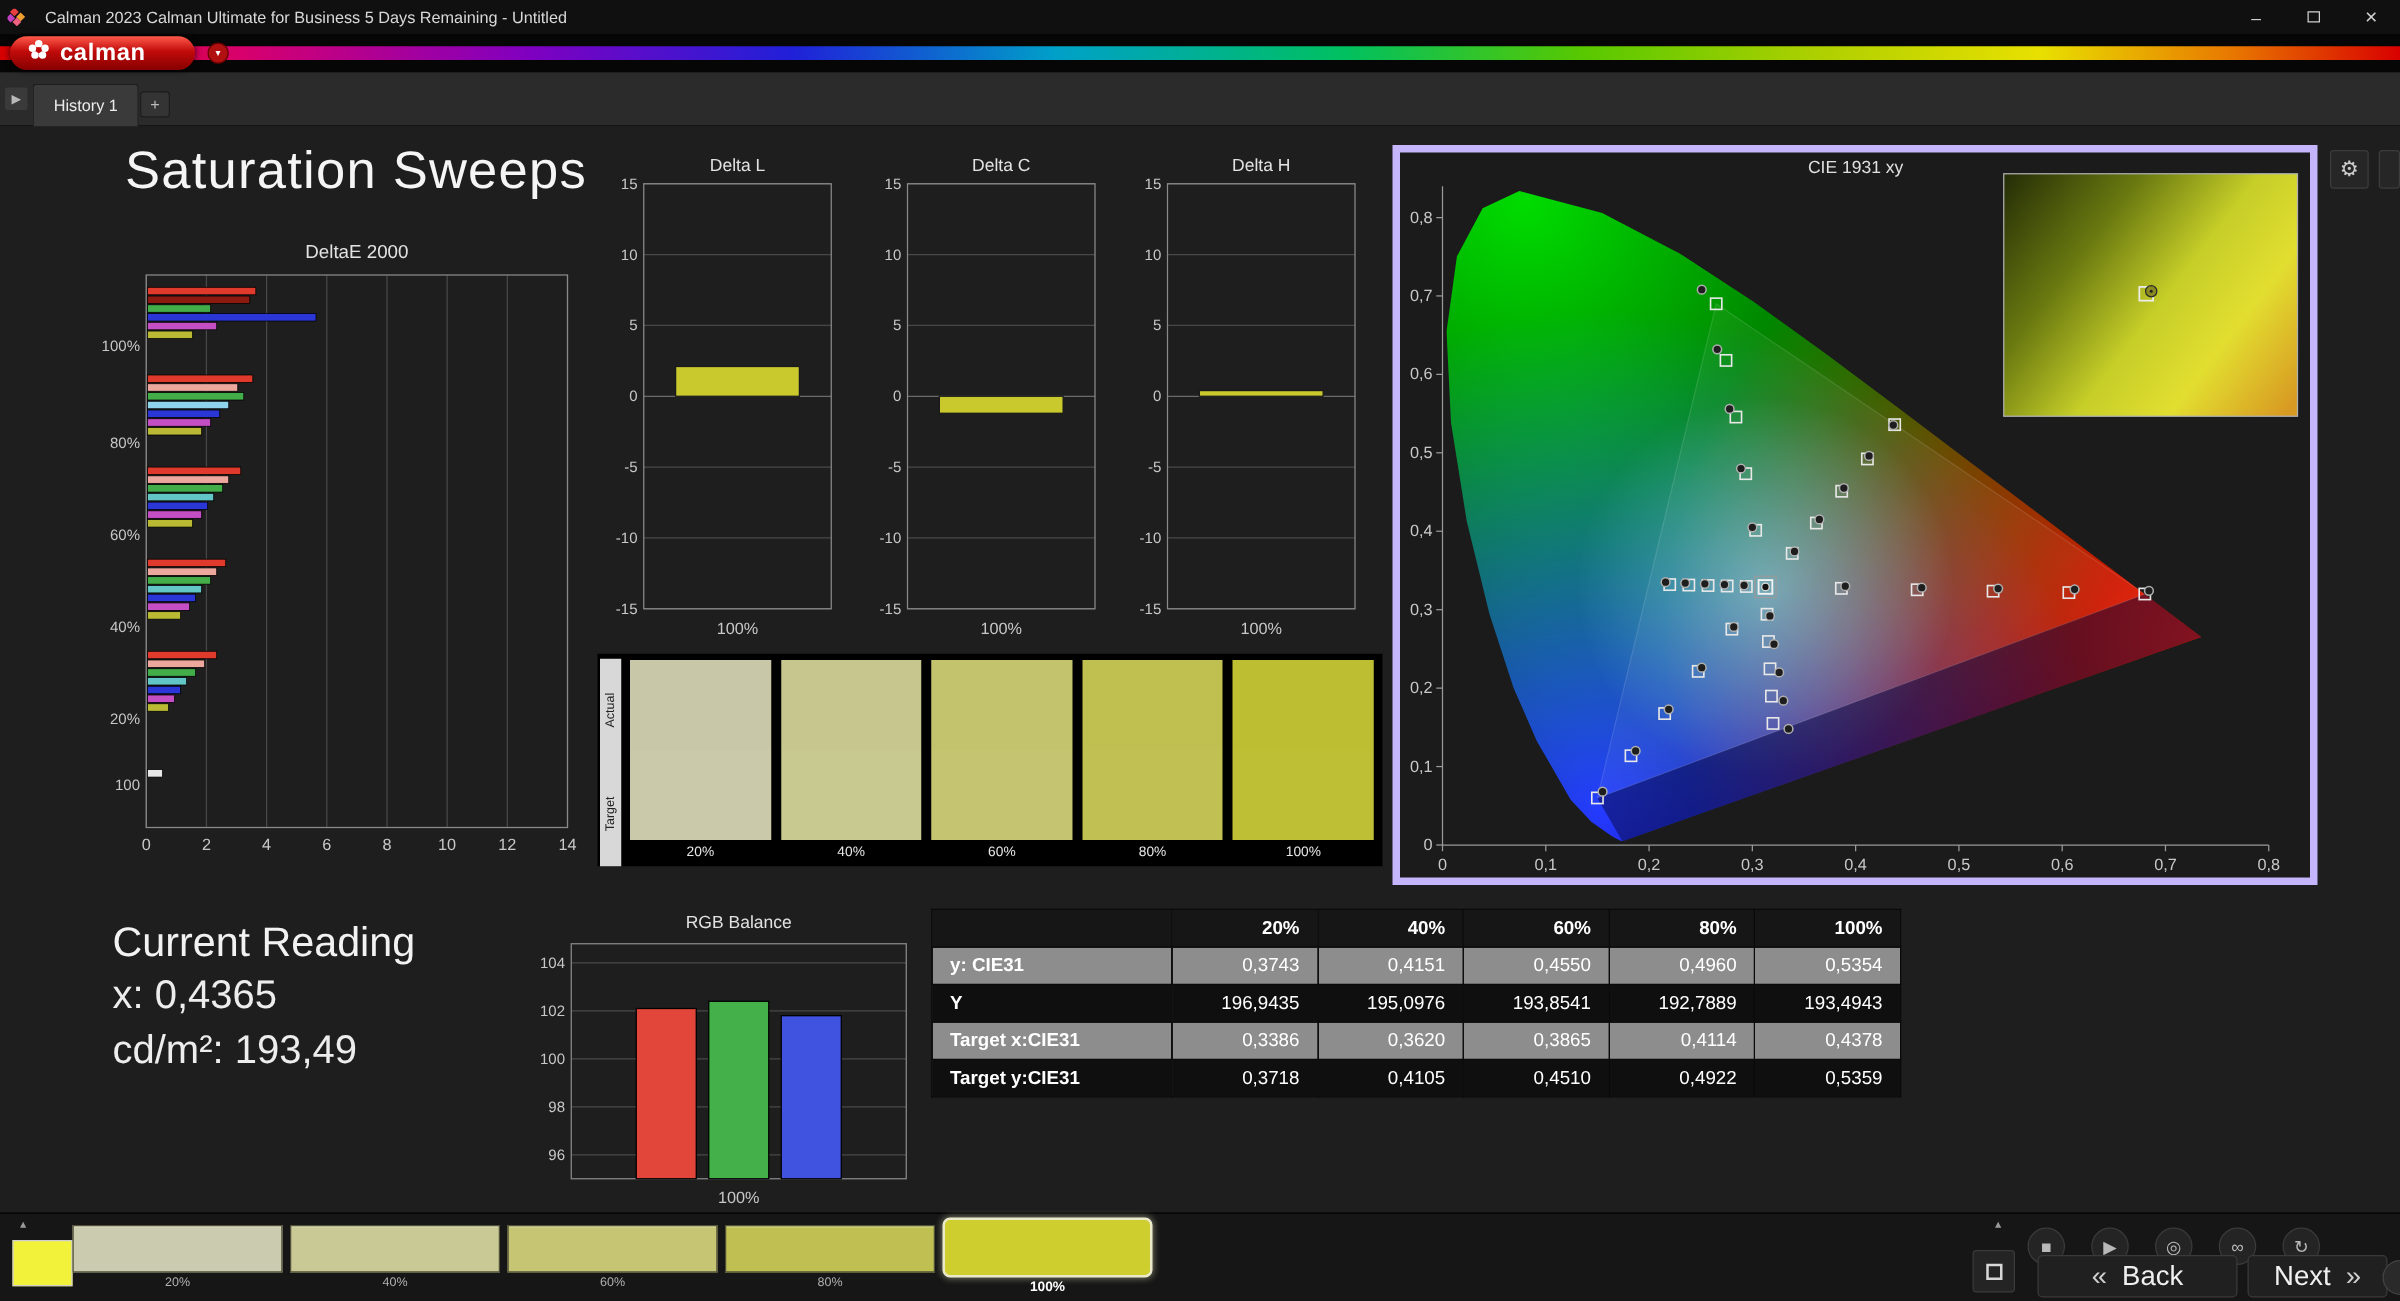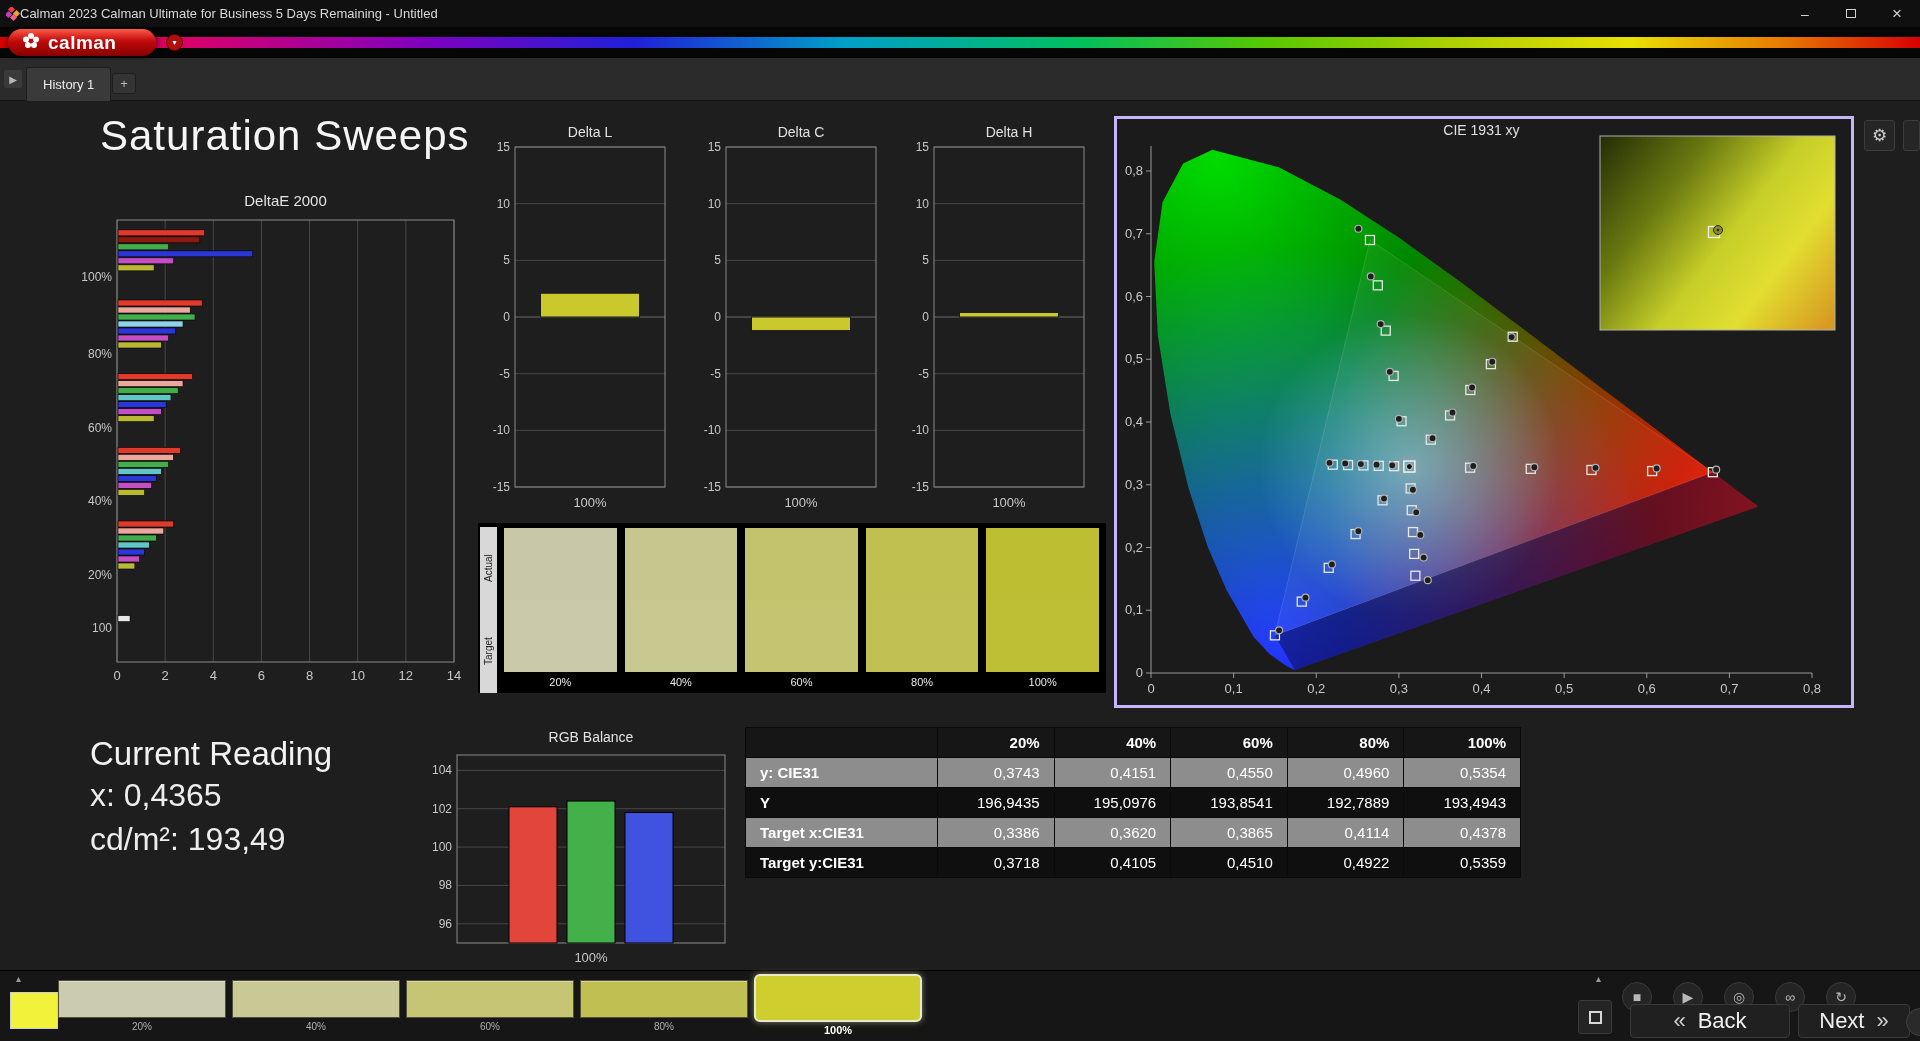--- a/index.html
+++ b/index.html
@@ -2,21 +2,21 @@
 <html><head>
 <meta charset="utf-8">
 <title>Calman</title>
 <style>
   *{margin:0;padding:0;box-sizing:border-box}
   html,body{width:1920px;height:1041px;overflow:hidden}
   body{position:relative;background:#1e1e1e;font-family:"Liberation Sans",sans-serif;color:#ddd}
 
   
   .titlebar{position:absolute;top:0;left:0;width:100%;height:27px;background:#101010;display:flex;align-items:center}
-  .titlebar .apptitle{font-size:13px;color:#d8d8d8;margin-left:0;white-space:nowrap}
+  .titlebar .apptitle{font-size:13px;color:#d8d8d8;margin-left:16px;white-space:nowrap}
   .winbtns{margin-left:auto;display:flex;height:27px}
   .winbtn{width:46px;height:27px;display:flex;align-items:center;justify-content:center;color:#cfcfcf;font-size:14px}
   .maxbox{width:10px;height:9px;border:1px solid #cfcfcf;display:inline-block}
   .applogo{margin-left:6px;display:flex;align-items:center}
 
   
   .brandbar{position:absolute;top:27px;left:0;width:100%;height:31px;background:#060606}
   .rainbow{position:absolute;top:10px;left:0;width:100%;height:11px;
     background:linear-gradient(90deg,#d80000 0%,#d8006c 10%,#8000c0 22%,#2020d8 33%,#00a0c8 44%,#00c060 56%,#58c800 66%,#b0d000 76%,#e8e000 85%,#e87800 93%,#d80000 100%)}
   .calman-pill{position:absolute;top:2px;left:8px;height:27px;min-width:148px;border-radius:14px;
@@ -45,21 +45,21 @@
   
   .stripe{position:absolute;left:478px;top:523px;width:628px;height:170px;background:#000;display:flex;padding:4px 6px 0 2px;gap:6px}
   .stripe .sidelabels{width:17px;display:flex;flex-direction:column;background:#d8d8d8}
   .stripe .sidelabels span{flex:1;display:flex;align-items:center;justify-content:center;color:#222;font-size:10px;writing-mode:vertical-rl;transform:rotate(180deg)}
   .stripe .col{flex:1;display:flex;flex-direction:column}
   .stripe .col .sw{height:146px;display:flex;flex-direction:column;border:1px solid #000}
   .stripe .col .sw div{flex:1}
   .stripe .col .plab{height:18px;display:flex;align-items:center;justify-content:center;color:#e8e8e8;font-size:11px}
 
   
-  .ciepanel{position:absolute;left:1114px;top:116px;width:740px;height:592px;background:#1b1b1b;border:3px solid #c4b5fd}
+  .ciepanel{position:absolute;left:1114px;top:116px;width:740px;height:592px;background:#1b1b1b;border:6px solid #c4b5fd}
 
   
   .curread{position:absolute;left:90px;top:735px}
   .curread .crtitle{font-size:33px;color:#f2f2f2;font-weight:400}
   .curread .crline{font-size:32px;color:#ededed;line-height:44px;font-weight:400}
 
   
   .tablewrap{position:absolute;left:745px;top:727px;width:776px}
   #data-table{border-collapse:collapse;width:100%;font-size:15px;table-layout:fixed}
   #data-table th,#data-table td{padding:6px 14px;text-align:right;border:1px solid #0a0a0a;overflow:hidden;white-space:nowrap}

